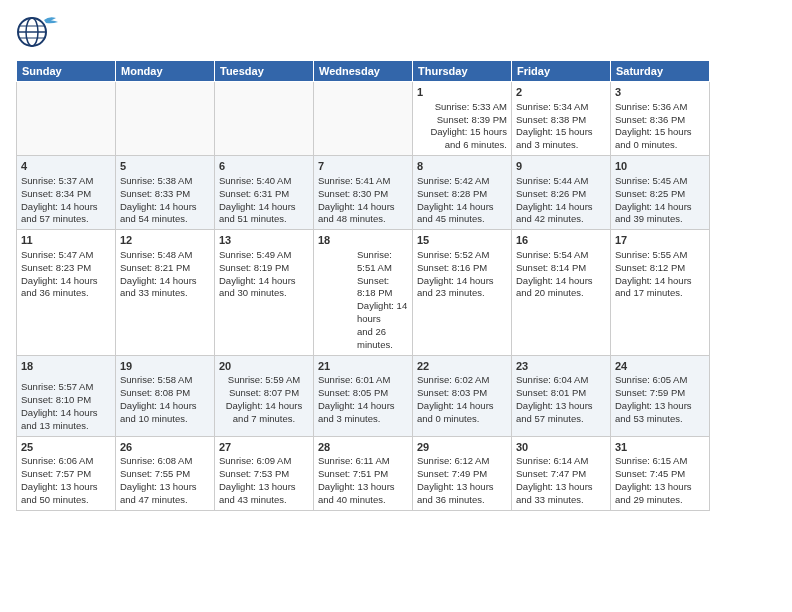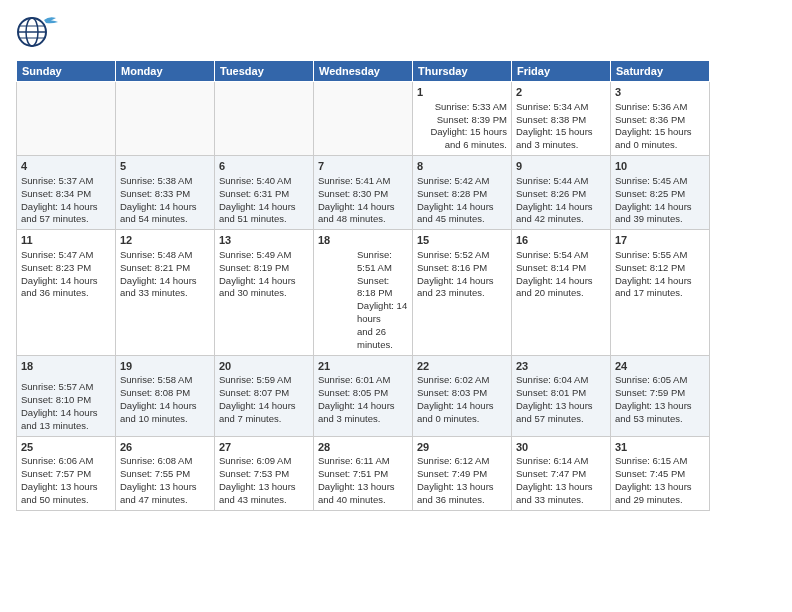--- a/index.html
+++ b/index.html
@@ -260,21 +260,21 @@
           </td>
           <td>
             <span class="day-num">19</span>
             <div style="white-space: pre-line;">Sunrise: 5:58 AM
 Sunset: 8:08 PM
 Daylight: 14 hours
 and 10 minutes.</div>
           </td>
           <td>
             <span class="day-num">20</span>
-            <div style="white-space: pre-line;">Sunrise: 5:59 AM
+            <div style="white-space: pre-line; text-align: center;">Sunrise: 5:59 AM
 Sunset: 8:07 PM
 Daylight: 14 hours
 and 7 minutes.</div>
           </td>
           <td>
             <span class="day-num">21</span>
             <div style="white-space: pre-line;">Sunrise: 6:01 AM
 Sunset: 8:05 PM
 Daylight: 14 hours
 and 3 minutes.</div>

